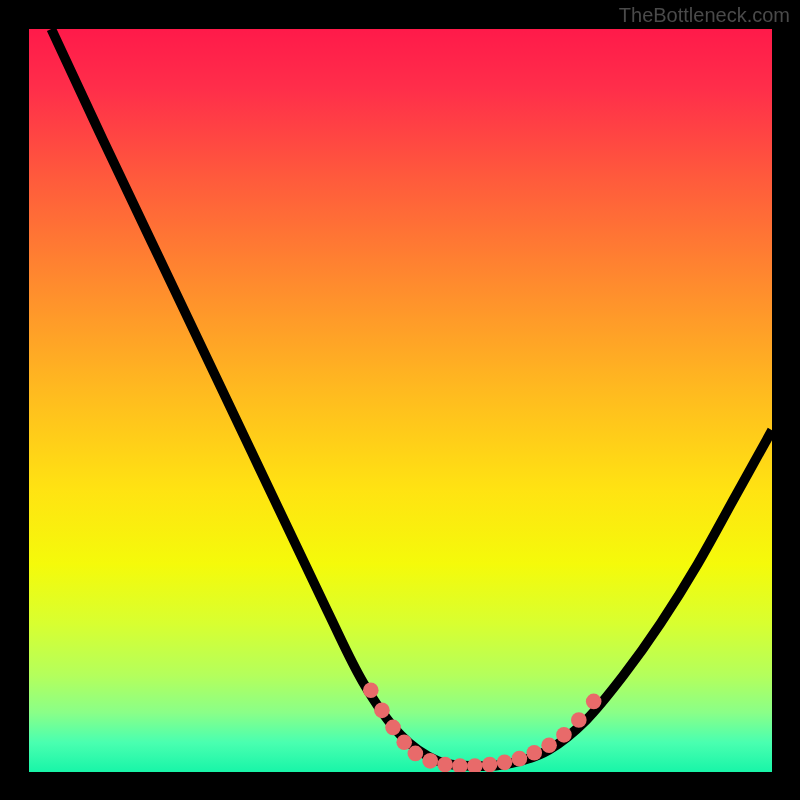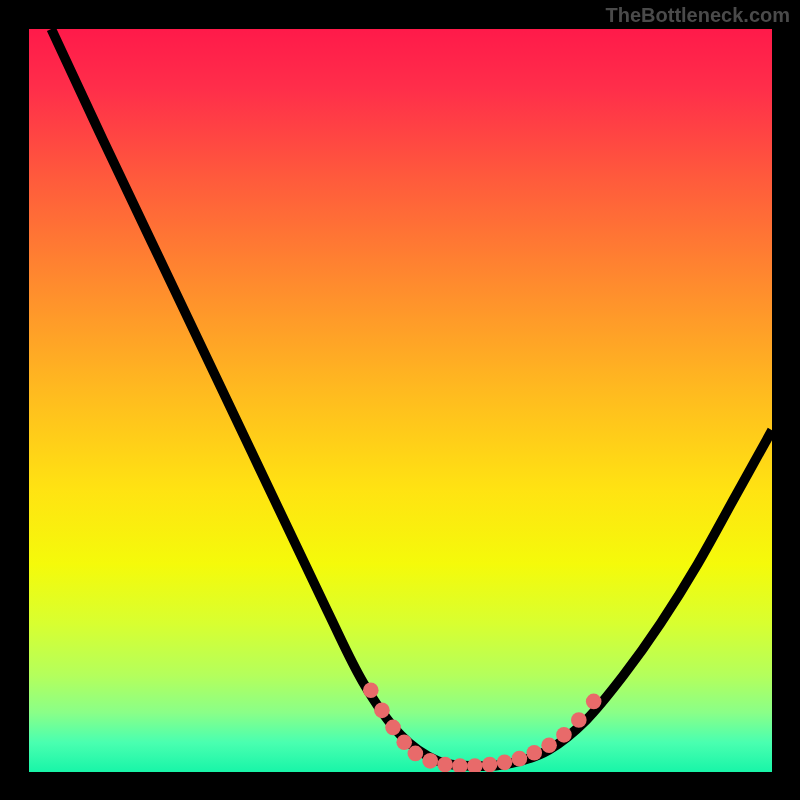--- a/index.html
+++ b/index.html
@@ -10,21 +10,21 @@
     background: #000;
     position: relative;
     font-family: Arial, sans-serif;
   }
   .attribution {
     position: absolute;
     top: 4px;
     right: 10px;
     color: #4a4a4a;
     font-size: 20px;
-    font-weight: 700;
+    font-weight: 400;
     z-index: 10;
   }
   .plot-area {
     position: absolute;
     left: 29px;
     top: 29px;
     width: 743px;
     height: 743px;
     overflow: hidden;
   }

